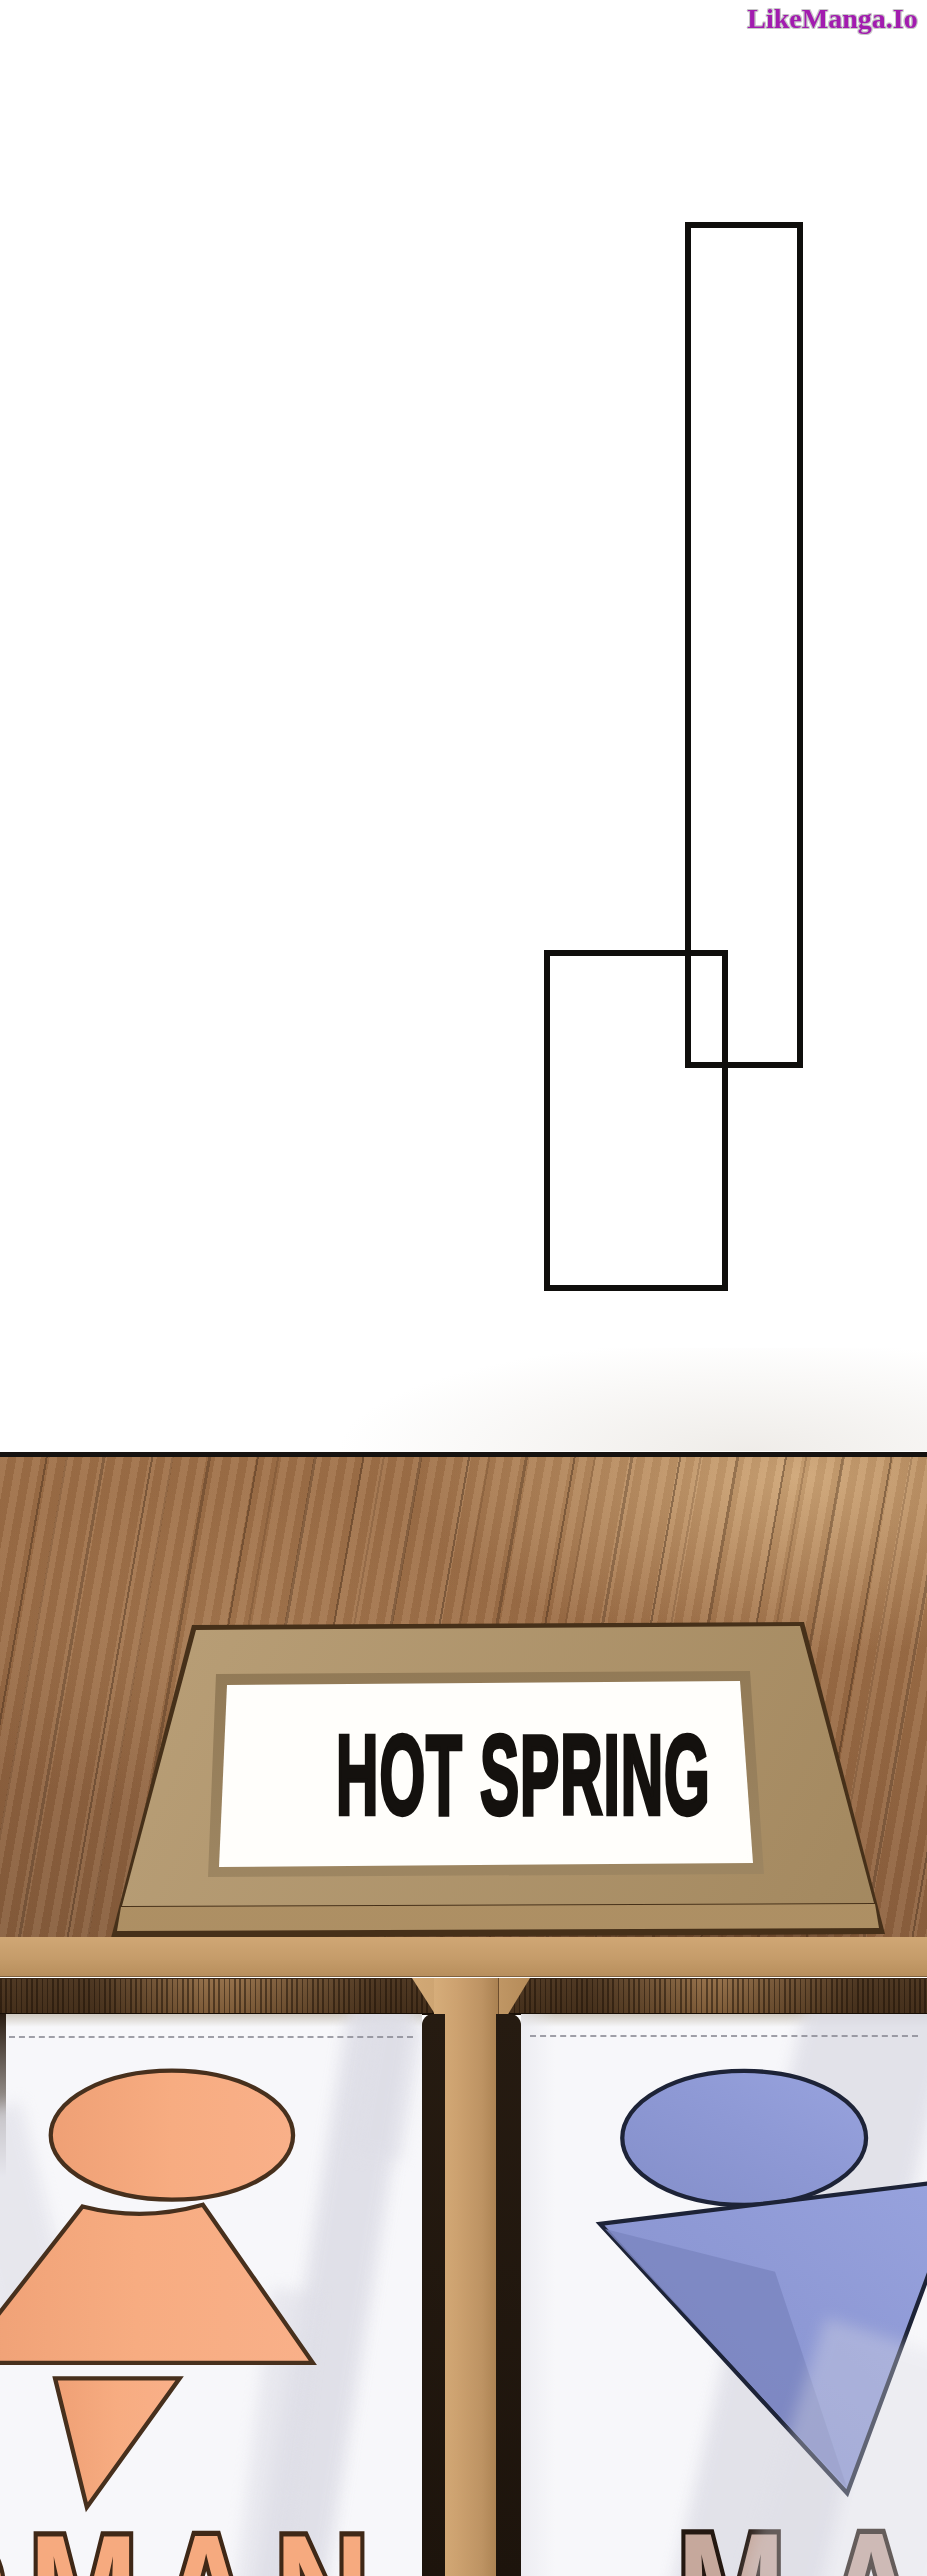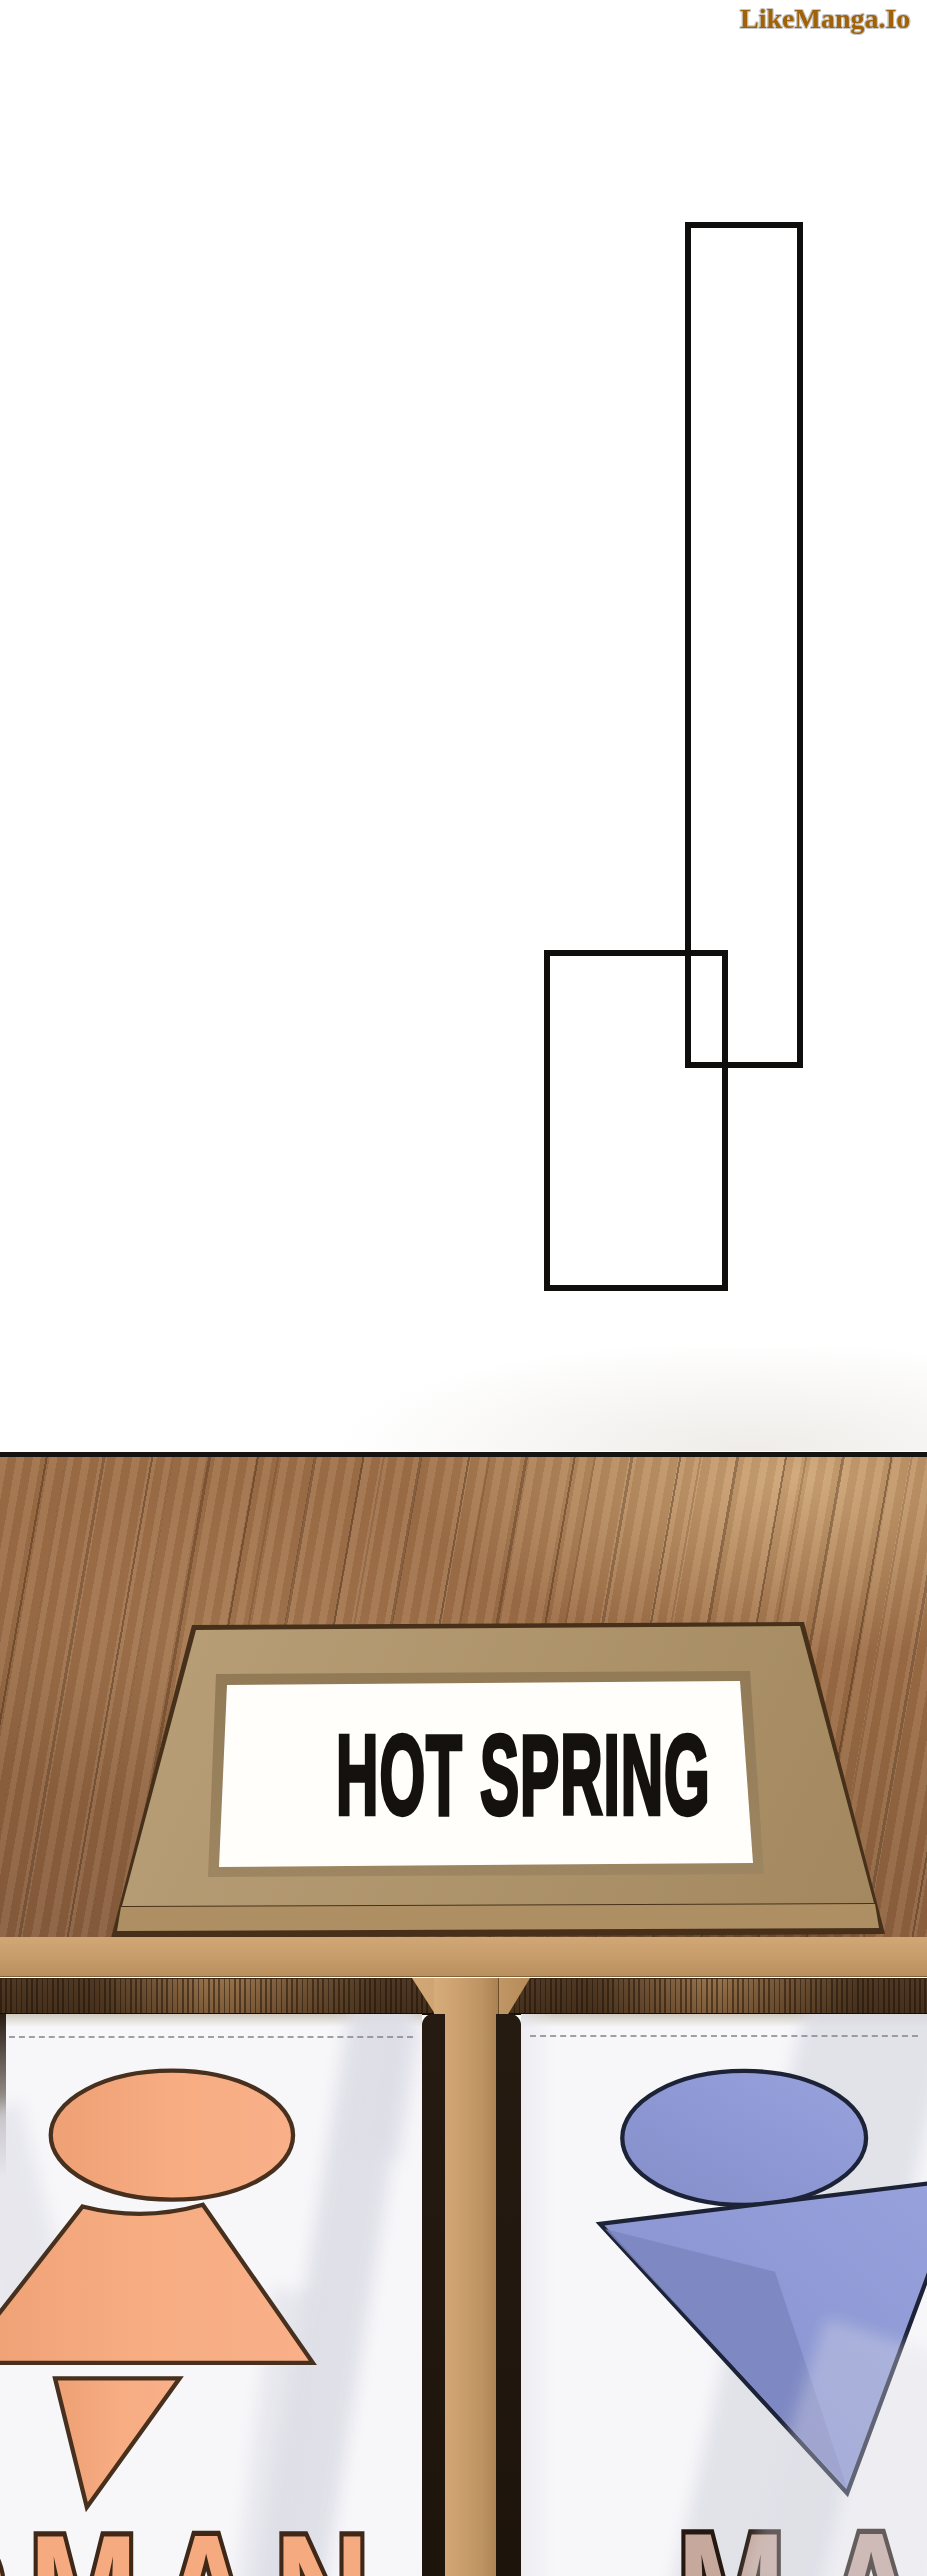--- a/index.html
+++ b/index.html
@@ -1,23 +1,23 @@
 <!DOCTYPE html>
 <html style="font-size:13.7px"><head>
 <meta charset="utf-8">
 <style>
   html,body{margin:0;padding:0;background:#ffffff;}
   #canvas{position:relative;width:927px;height:2576px;background:#ffffff;overflow:hidden;
           font-family:"Liberation Sans",sans-serif;}
   .abs{position:absolute;}
 
   
-  .watermark{left:740px;top:1.7px;width:185px;height:34px;line-height:34px;text-align:left;
+  .watermark{left:740px;top:1.7px;width:185px;height:34px;line-height:34px;text-align:center;
     font-family:"Liberation Serif",serif;font-weight:bold;font-size:28px;letter-spacing:0px;
-    color:#a16207;
+    color:#a21caf;
     text-shadow:1.1px 0 #c7c7c7,-1.1px 0 #c7c7c7,0 1.1px #c7c7c7,0 -1.1px #c7c7c7,
                 0.9px 0.9px #d4d4d4,-0.9px -0.9px #d4d4d4,0.9px -0.9px #d4d4d4,-0.9px 0.9px #d4d4d4;}
 
   
   .panel-rect{box-sizing:border-box;background:transparent;}
   .rect1{left:685px;top:222px;width:118px;height:846px;border:6px solid #0f0e0c;}
   .rect2{left:544px;top:950px;width:184px;height:341px;border:6.9px solid #0f0e0c;}
 
   
   .gray-wash{left:292px;top:1348px;width:635px;height:103px;

